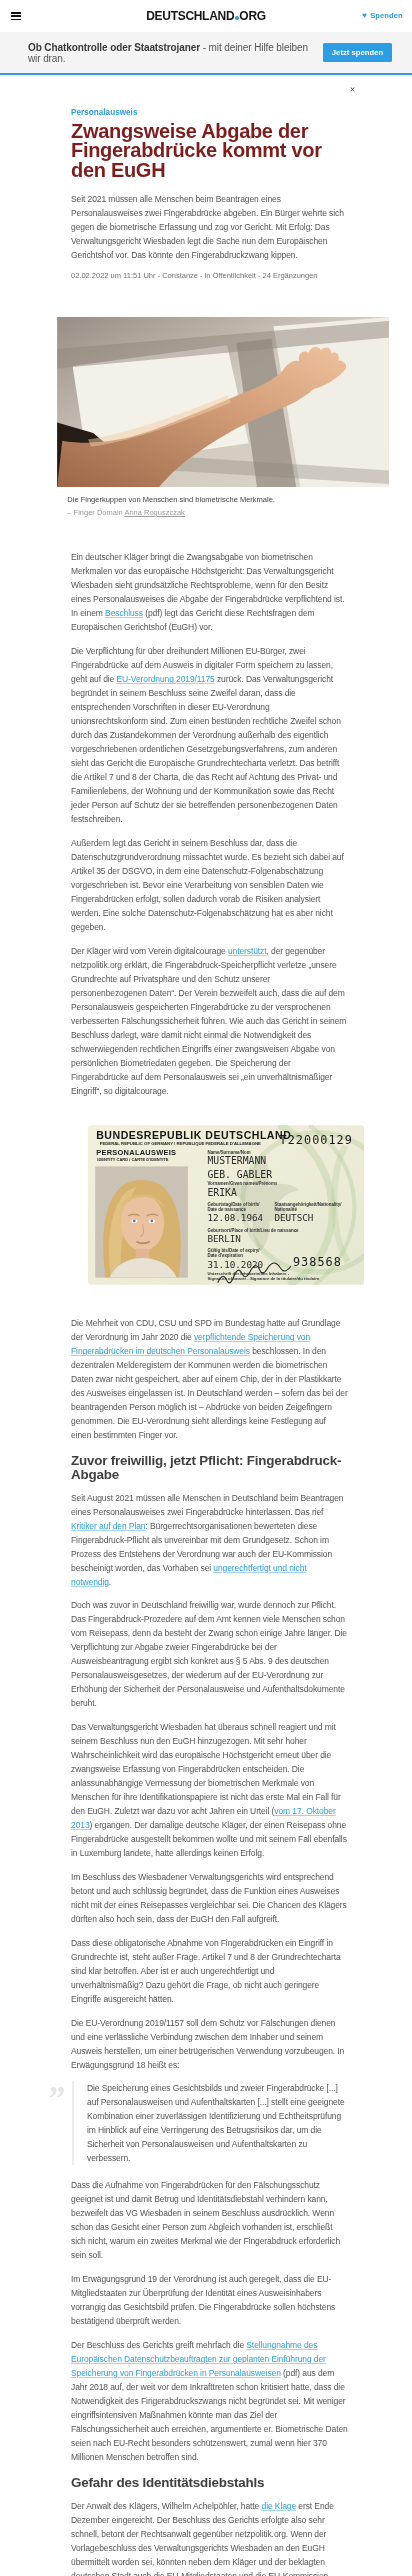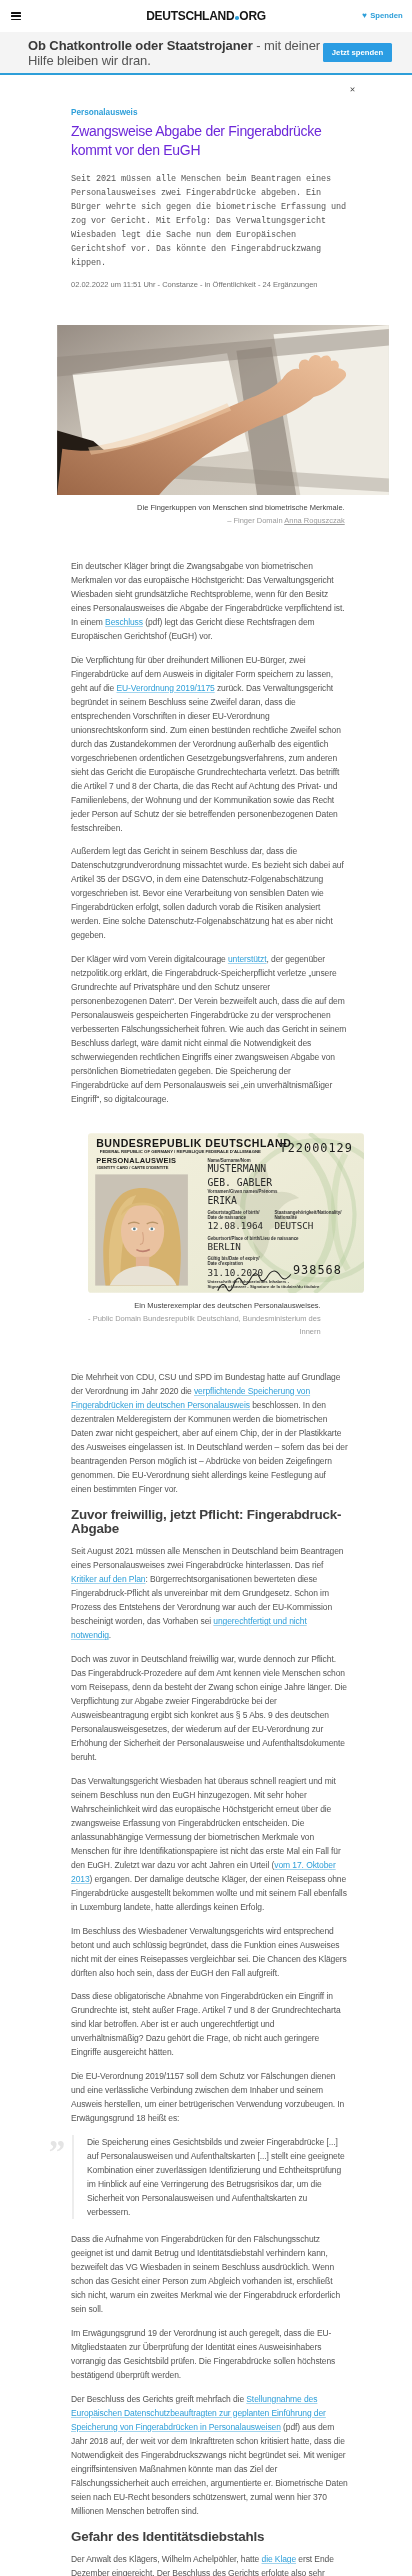--- a/index.html
+++ b/index.html
@@ -14,35 +14,35 @@
   .burger{position:absolute;left:11.3px;top:12px;width:9.8px;}
   .burger span{display:block;height:1.5px;background:#111;margin-bottom:1.8px;border-radius:0.5px;}
   .logo{position:absolute;left:0;right:0;top:9.3px;text-align:center;
         font-size:12px;font-weight:bold;letter-spacing:-0.3px;color:#161616;}
   .logo .dot{display:inline-block;width:3.6px;height:3.6px;border-radius:50%;background:#2e9fd9;margin:0 0.5px 0.5px 1px;}
   .donate-top{position:absolute;right:9.3px;top:11.3px;font-size:7.7px;font-weight:bold;color:#2e9fd9;}
   .donate-top .heart{font-size:8.2px;margin-right:3.1px;}
   
   .banner{background:#f4f4f4;border-bottom:2.6px solid #2e9fd9;height:43px;
           display:flex;align-items:center;padding:0 19.6px 0 28px;box-sizing:border-box;}
-  .banner .txt{font-size:13px;color:#555;letter-spacing:-0.1px;}
+  .banner .txt{font-size:10px;color:#555;letter-spacing:-0.1px;}
   .banner .txt b{color:#3a3a3a;}
   .banner .cta{margin-left:auto;background:#2b9de3;color:#fff;font-weight:bold;font-size:7.7px;
                padding:4.6px 9.3px;border-radius:1.5px;border:none;white-space:nowrap;}
   .close-row{width:332px;margin:10.3px auto 0;text-align:right;padding-right:16.5px;box-sizing:border-box;
              font-size:7.2px;color:#4a4a4a;}
   
   .article{width:332px;margin:0 auto;}
   .category{margin:13.4px 0 0 31px;font-size:8.2px;font-weight:bold;color:#2e9fd9;}
-  h1.title{margin:5.2px 24px 0 31px;font-size:14px;line-height:19.6px;color:#6d28d9;
-           letter-spacing:-0.3px;font-weight:normal;}
-  .lead{margin:11.3px 24px 0 31px;font-size:8.5px;line-height:14px;color:#555;letter-spacing:-0.1px;font-family:Liberation Mono, monospace;}
+  h1.title{margin:5.2px 24px 0 31px;font-size:20px;line-height:19.6px;color:#7f1d1d;
+           letter-spacing:-0.3px;font-weight:bold;}
+  .lead{margin:11.3px 24px 0 31px;font-size:8.5px;line-height:14px;color:#555;letter-spacing:-0.1px;}
   .meta{margin:9.3px 0 0 31px;font-size:7.5px;color:#707070;}
   
-  figure{margin:19.6px 0 0;padding:17px;text-align:right;}
+  figure{margin:19.6px 0 0;padding:17px;}
   figure svg{display:block;}
   figcaption{padding:6.2px 10.3px 0;font-size:7.5px;line-height:13px;}
   figcaption .cap{color:#3f3f3f;}
   figcaption .credit{color:#9b9b9b;}
   figcaption .credit a{color:#9b9b9b;text-decoration:underline;}
   .cardfig{margin:3.1px 24px 13.4px 31px;}
   .cardfig figcaption{padding-left:0;}
   
   .body-col{margin:14.4px 24px 0 31px;font-size:8.5px;line-height:14px;color:#555;letter-spacing:-0.1px;}
   .body-col p{margin:0 0 9.8px;}
@@ -183,24 +183,20 @@
       <text x="232" y="207" font-size="8.6" font-weight="bold" fill="#333" data-interactable="false">Geburtsort/Place of birth/Lieu de naissance</text>
       <text x="232" y="227" font-size="18" fill="#2a2a2a" font-family="DejaVu Sans Mono, monospace" data-interactable="false">BERLIN</text>
       <text x="232" y="247" font-size="8.6" font-weight="bold" fill="#333" data-interactable="false">Gültig bis/Date of expiry/</text>
       <text x="232" y="256" font-size="8.6" font-weight="bold" fill="#333" data-interactable="false">Date d'expiration</text>
       <text x="232" y="277" font-size="18" fill="#2a2a2a" font-family="DejaVu Sans Mono, monospace" data-interactable="false">31.10.2020</text>
       <text x="398" y="273" font-size="23" letter-spacing="2" fill="#1a1a1a" font-family="DejaVu Sans Mono, monospace" data-interactable="false">938568</text>
       <text x="232" y="291" font-size="8.2" font-weight="bold" fill="#333" data-interactable="false">Unterschrift der Inhaberin/des Inhabers -</text>
       <text x="232" y="300" font-size="8.2" font-weight="bold" fill="#333" data-interactable="false">Signature of bearer - Signature de la titulaire/du titulaire</text>
       <path d="M252,306 q10,-22 18,-4 q6,12 14,-10 q8,-20 16,-2 q6,12 16,-8 q10,-18 18,0 q6,12 16,-6 q12,-18 24,2 q8,12 20,-4" stroke="#222" stroke-width="2" fill="none" data-interactable="false"></path>
     </svg>
-    <figcaption data-interactable="false">
-      <div class="cap" data-interactable="false">Ein Musterexemplar des deutschen Personalausweises.</div>
-      <div class="credit" data-interactable="false">- Public Domain Bundesrepublik Deutschland, Bundesministerium des Innern</div>
-    </figcaption>
   </figure>
 
   <div class="body-col" id="body2" data-interactable="false">
       <p data-interactable="false">Die Mehrheit von CDU, CSU und SPD im Bundestag hatte auf Grundlage der Verordnung im Jahr 2020 die <a href="#" data-interactable="true">verpflichtende Speicherung von Fingerabdrücken im deutschen Personalausweis</a> beschlossen. In den dezentralen Melderegistern der Kommunen werden die biometrischen Daten zwar nicht gespeichert, aber auf einem Chip, der in der Plastikkarte des Ausweises eingelassen ist. In Deutschland werden – sofern das bei der beantragenden Person möglich ist – Abdrücke von beiden Zeigefingern genommen. Die EU-Verordnung sieht allerdings keine Festlegung auf einen bestimmten Finger vor.</p>
       <h2 data-interactable="false">Zuvor freiwillig, jetzt Pflicht: Fingerabdruck-Abgabe</h2>
       <p data-interactable="false">Seit August 2021 müssen alle Menschen in Deutschland beim Beantragen eines Personalausweises zwei Fingerabdrücke hinterlassen. Das rief <a href="#" data-interactable="true">Kritiker auf den Plan</a>: Bürgerrechtsorganisationen bewerteten diese Fingerabdruck-Pflicht als unvereinbar mit dem Grundgesetz. Schon im Prozess des Entstehens der Verordnung war auch der EU-Kommission bescheinigt worden, das Vorhaben sei <a href="#" data-interactable="true">ungerechtfertigt und nicht notwendig</a>.</p>
       <p data-interactable="false">Doch was zuvor in Deutschland freiwillig war, wurde dennoch zur Pflicht. Das Fingerabdruck-Prozedere auf dem Amt kennen viele Menschen schon vom Reisepass, denn da besteht der Zwang schon einige Jahre länger. Die Verpflichtung zur Abgabe zweier Fingerabdrücke bei der Ausweisbeantragung ergibt sich konkret aus § 5 Abs. 9 des deutschen Personalausweisgesetzes, der wiederum auf der EU-Verordnung zur Erhöhung der Sicherheit der Personalausweise und Aufenthaltsdokumente beruht.</p>
       <p data-interactable="false">Das Verwaltungsgericht Wiesbaden hat überaus schnell reagiert und mit seinem Beschluss nun den EuGH hinzugezogen. Mit sehr hoher Wahrscheinlichkeit wird das europäische Höchstgericht erneut über die zwangsweise Erfassung von Fingerabdrücken entscheiden. Die anlassunabhängige Vermessung der biometrischen Merkmale von Menschen für ihre Identifikationspapiere ist nicht das erste Mal ein Fall für den EuGH. Zuletzt war dazu vor acht Jahren ein Urteil (<a href="#" data-interactable="true">vom 17. Oktober 2013</a>) ergangen. Der damalige deutsche Kläger, der einen Reisepass ohne Fingerabdrücke ausgestellt bekommen wollte und mit seinem Fall ebenfalls in Luxemburg landete, hatte allerdings keinen Erfolg.</p>
       <p data-interactable="false">Im Beschluss des Wiesbadener Verwaltungsgerichts wird entsprechend betont und auch schlüssig begründet, dass die Funktion eines Ausweises nicht mit der eines Reisepasses vergleichbar sei. Die Chancen des Klägers dürften also hoch sein, dass der EuGH den Fall aufgreift.</p>
       <p data-interactable="false">Dass diese obligatorische Abnahme von Fingerabdrücken ein Eingriff in Grundrechte ist, steht außer Frage. Artikel 7 und 8 der Grundrechtecharta sind klar betroffen. Aber ist er auch ungerechtfertigt und unverhältnismäßig? Dazu gehört die Frage, ob nicht auch geringere Eingriffe ausgereicht hätten.</p>

